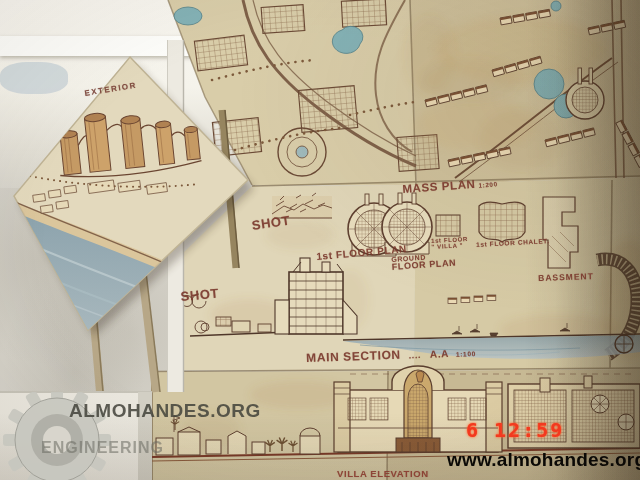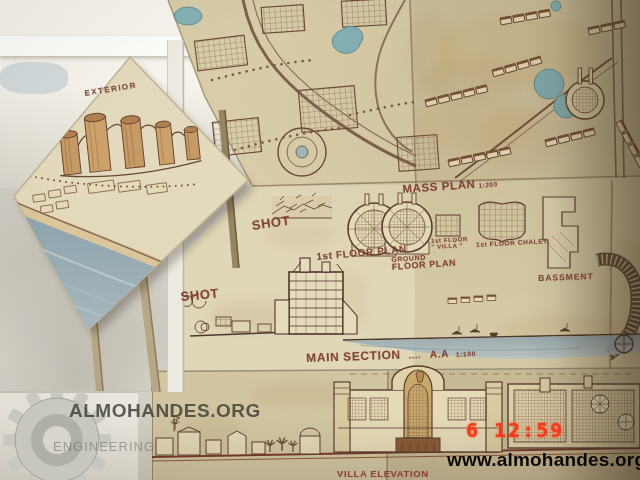--- a/index.html
+++ b/index.html
@@ -24,21 +24,21 @@
       linear-gradient(90deg, transparent 82%, rgba(40,28,12,.22) 100%),
       linear-gradient(0deg, rgba(45,32,18,.10) 0%, transparent 14%),
       radial-gradient(ellipse at 85% 20%, rgba(90,70,40,.10), transparent 40%),
       radial-gradient(ellipse at 50% 50%, transparent 60%, rgba(60,45,25,.07) 100%);}
   
   .lbl{position:absolute;color:#7b3a2e;font-weight:bold;letter-spacing:.6px;white-space:nowrap;
     transform-origin:left top;text-shadow:0 0 1px rgba(110,50,38,.35);opacity:.92;line-height:1.05;}
   .lbl .sc{font-size:55%;margin-left:3px;vertical-align:baseline;}
   
   .wm-text1{position:absolute;left:36px;top:400px;font-size:19px;font-weight:bold;color:rgba(66,66,58,.85);letter-spacing:.5px;margin-left:33px;}
-  .wm-text2{position:absolute;left:53px;top:439px;font-size:13px;font-weight:normal;color:rgba(105,105,96,.55);letter-spacing:1px;}
+  .wm-text2{position:absolute;left:41px;top:439px;font-size:16px;font-weight:bold;color:rgba(105,105,96,.55);letter-spacing:1px;}
   .stamp{position:absolute;left:466px;top:418px;font-family:"DejaVu Sans Mono",monospace;font-weight:bold;
     font-size:20px;color:#f23920;letter-spacing:2px;
     text-shadow:0 0 3px rgba(255,90,40,.95),0 0 1px #ff7a40;}
   .url{position:absolute;left:447px;top:449px;font-size:19px;font-weight:800;color:#0b0906;letter-spacing:.2px;}
   .gear{position:absolute;left:2px;top:392px;opacity:.92;}
 </style>
 </head>
 <body>
 
 <div class="scene">

